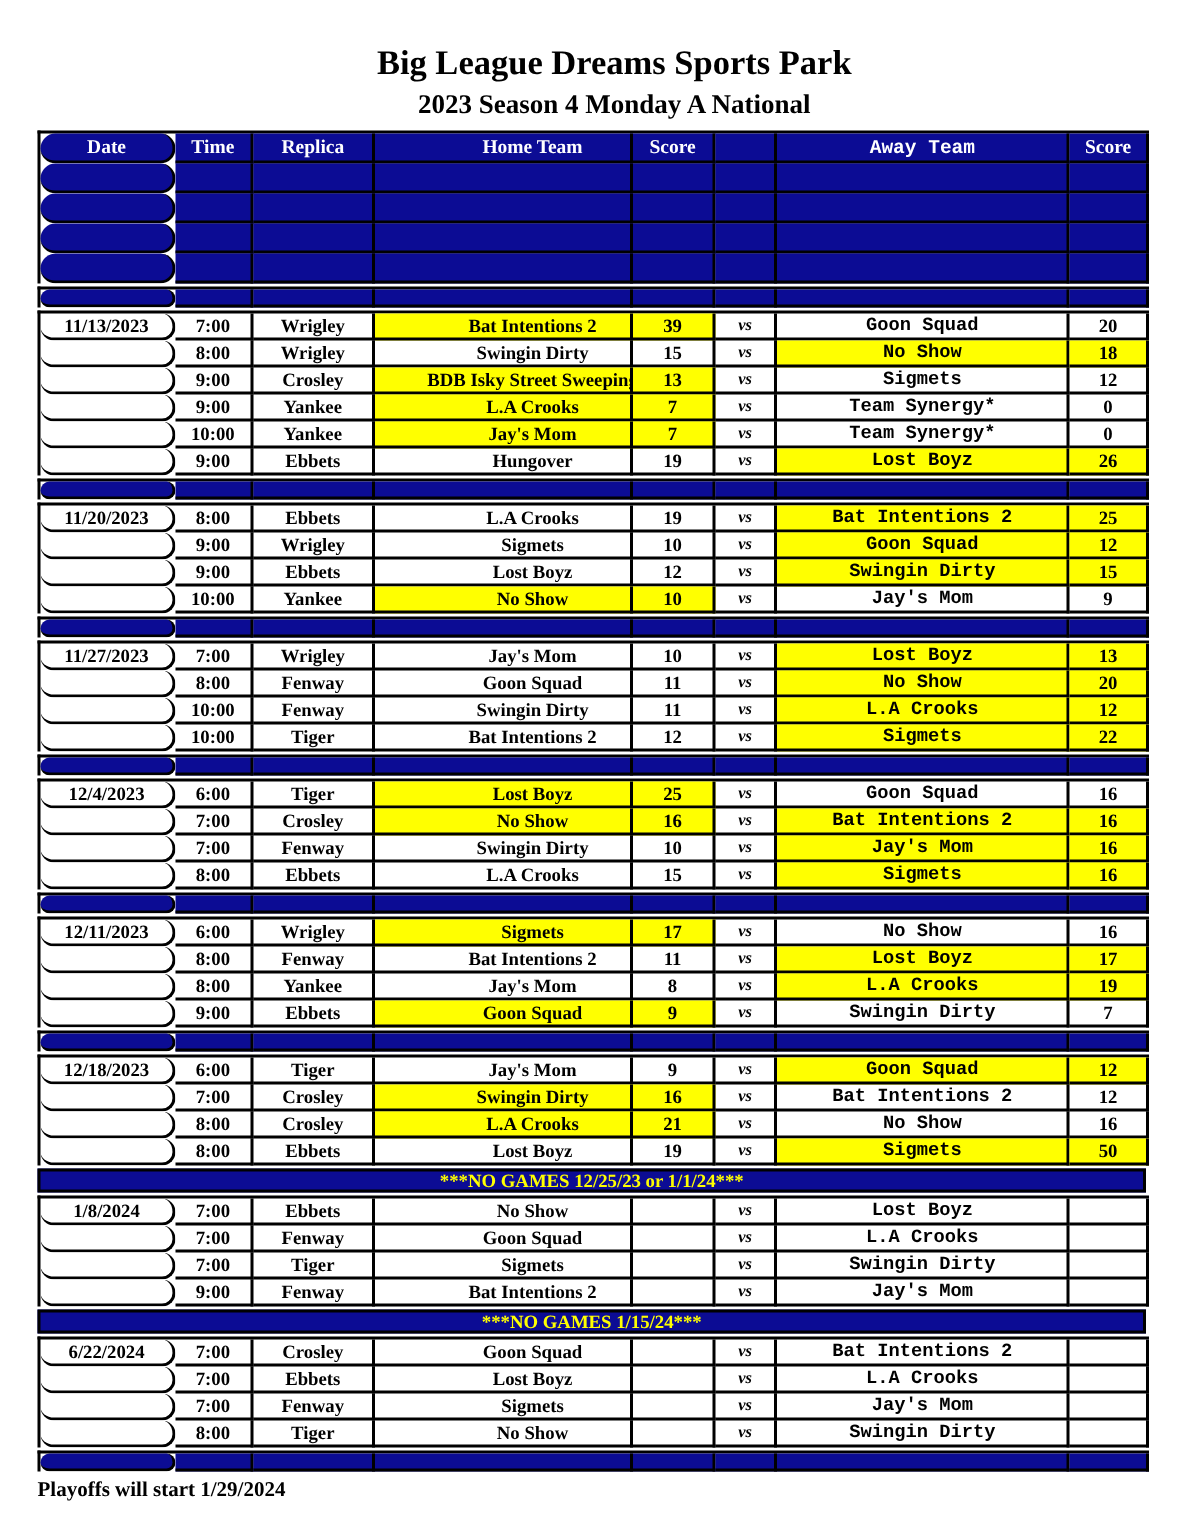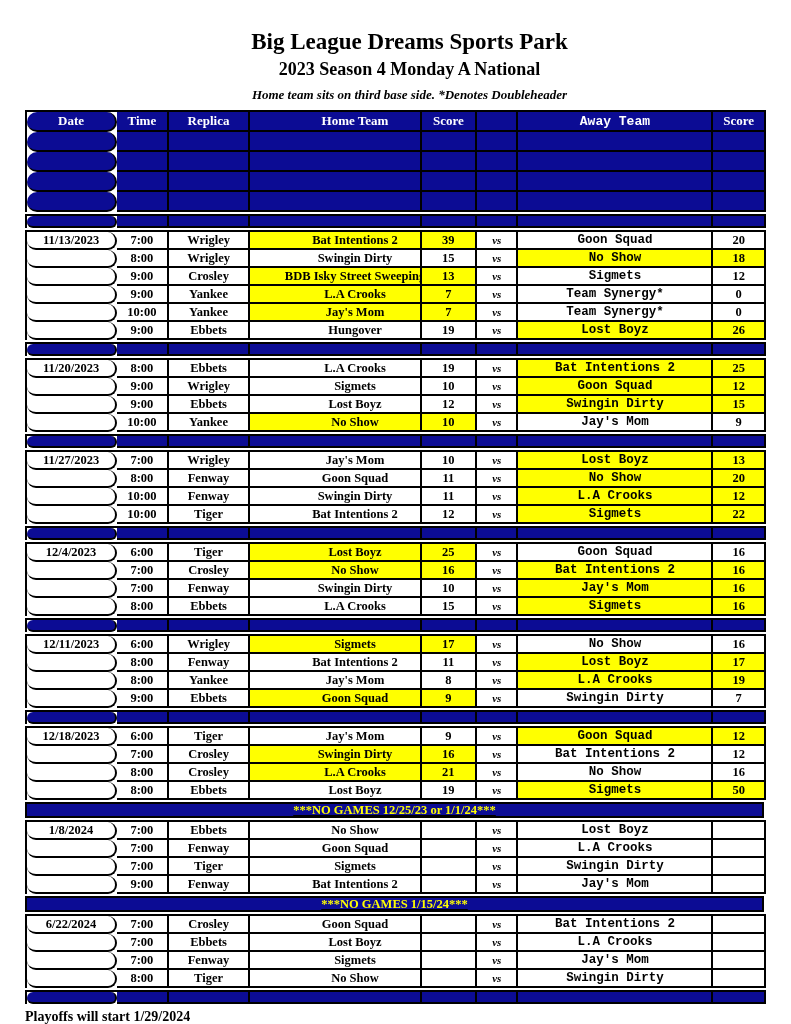--- a/index.html
+++ b/index.html
@@ -11,35 +11,34 @@
   .sched{margin:7px 0 0 25px;width:741px;}
   .strip{border-top:2px solid #000;border-left:2px solid #000;width:739px;}
   .strip.gap{margin-top:2px;margin-bottom:2px;}
   .row{display:flex;}
   .cell{box-sizing:border-box;border-right:2px solid #000;border-bottom:2px solid #000;
         display:flex;align-items:center;justify-content:center;
         height:18px;font-size:12.5px;font-weight:bold;white-space:nowrap;overflow:hidden;}
   .hdr .cell{height:20px;background:var(--navy);color:#fff;font-size:13px;}
   .sep .cell{height:12px;background:var(--navy);}
   .notice-strip{box-sizing:border-box;height:16px;background:var(--navy);
-        border:2px solid #000;display:flex;align-items:center;justify-content:center;text-decoration:underline;}
+        border:2px solid #000;display:flex;align-items:center;justify-content:center;}
   .notice-strip .txt{color:var(--noticeText);font-size:12.5px;font-weight:bold;}
   .c-date{width:96px;border-radius:10px;}  .c-time{width:55px;}  .c-replica{width:87px;}
   .c-home{width:180px;padding-left:40px;} .c-score{width:59px;} .c-vs{width:44px;font-size:11px;font-style:italic;}
   .c-away{width:208px;font-family:Liberation Mono, monospace;} .c-score2{width:56px;}
   .win{background:var(--highlight);}
   .footer{margin:5px 0 0 25px;font-size:14px;font-weight:bold;}
 </style>
 </head>
 <body>
 
 <div class="titles">
   <div class="title">Big League Dreams Sports Park</div>
   <div class="subtitle">2023 Season 4 Monday A National</div>
-  <div class="note">Home team sits on third base side.  *Denotes Doubleheader</div>
 </div>
 
 <div class="sched">
     <div class="strip hdr">
       <div class="row">
         <div class="cell c-date">Date</div>
         <div class="cell c-time">Time</div>
         <div class="cell c-replica">Replica</div>
         <div class="cell c-home">Home Team</div>
         <div class="cell c-score">Score</div>

